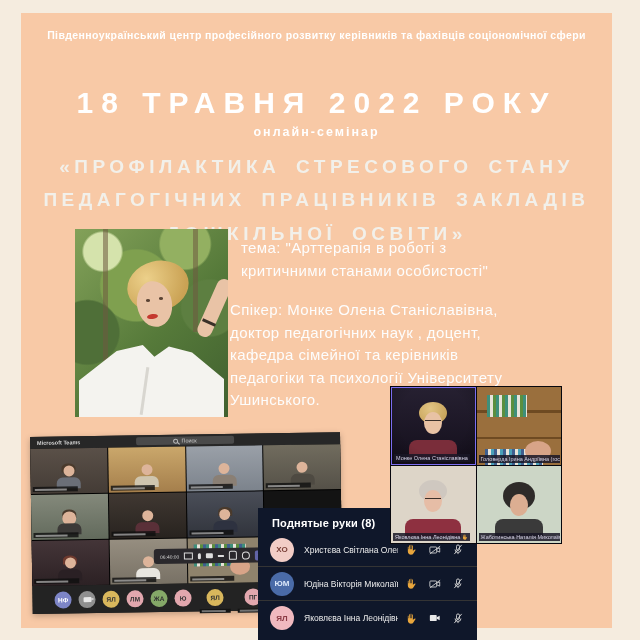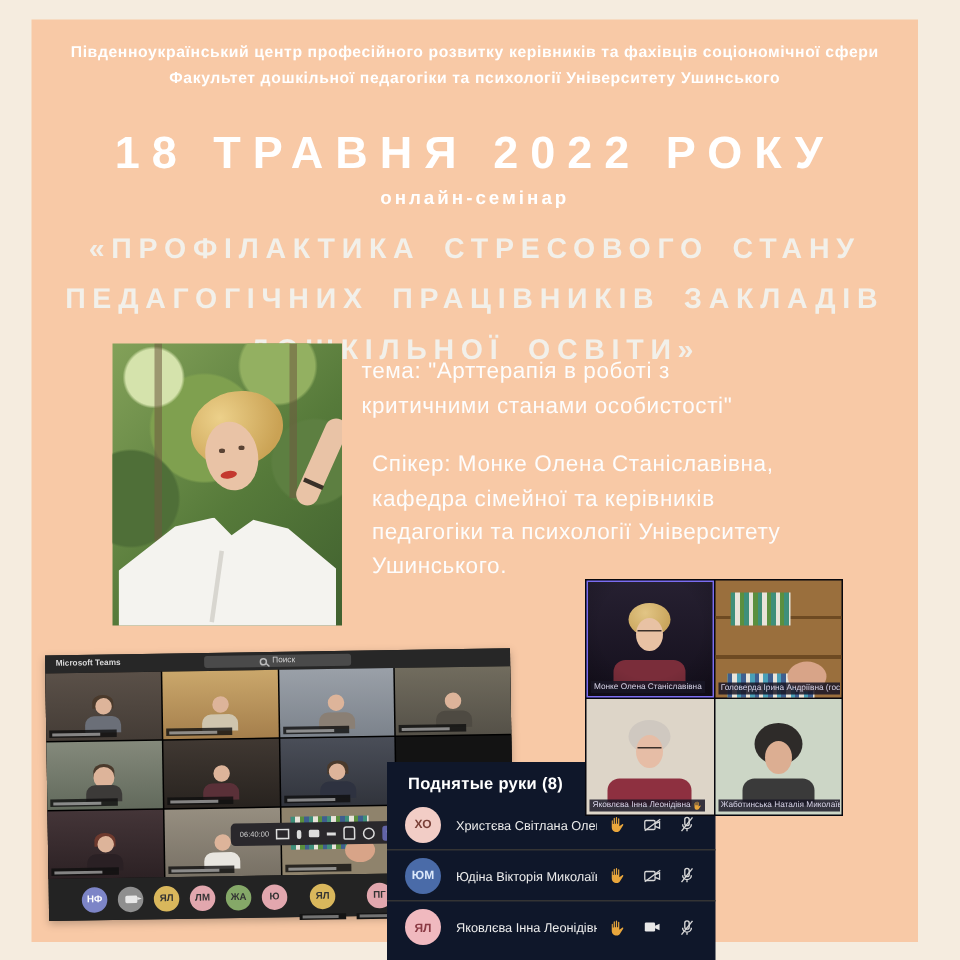--- a/index.html
+++ b/index.html
@@ -17,21 +17,21 @@
   #date{left:21px;top:86px;width:591px;text-align:center;color:#ffffff;
         font-size:30px;font-weight:bold;letter-spacing:8px;}
   #etype{left:21px;top:125px;width:591px;text-align:center;color:#ffffff;
          font-size:12.5px;font-weight:bold;letter-spacing:2px;}
   
   #mtitle{left:41px;top:150px;width:551px;text-align:center;color:#f2f0ea;
           font-size:19px;font-weight:bold;letter-spacing:4.5px;line-height:1.75;word-spacing:6px;}
 
   
   #topic{left:241px;top:236px;width:340px;color:#fdfdfd;font-size:15px;line-height:1.55;letter-spacing:.4px;}
-  #speaker{left:248px;top:299px;width:345px;color:#fdfdfd;font-size:15px;line-height:1.5;letter-spacing:.4px;}
+  #speaker{left:230px;top:299px;width:345px;color:#fdfdfd;font-size:15px;line-height:1.5;letter-spacing:.4px;}
 
   
   #photo{left:75px;top:229px;width:153px;height:188px;overflow:hidden;
     background:
       radial-gradient(circle at 18% 12%, #d5e3ac 0 9%, rgba(0,0,0,0) 10%),
       radial-gradient(circle at 72% 8%, #93b061 0 12%, rgba(0,0,0,0) 13%),
       radial-gradient(circle at 8% 55%, #4f6f38 0 18%, rgba(0,0,0,0) 19%),
       radial-gradient(circle at 88% 42%, #5d7f41 0 16%, rgba(0,0,0,0) 17%),
       radial-gradient(circle at 40% 30%, #7fa04f 0 22%, rgba(0,0,0,0) 23%),
       linear-gradient(135deg,#83a159,#567a3a 55%,#40602f);}
@@ -141,39 +141,39 @@
 </style>
 </head>
 <body>
 
 <div id="poster">
 
   <div id="peach" class="abs"></div>
 
   <div id="org" class="abs">
     <div>Південноукраїнський центр професійного розвитку керівників та фахівців соціономічної сфери</div>
-    <div>Факультет дошкільної педагогіки та психології Університету Ушинського</div>
   </div>
 
   <div id="date" class="abs">18 ТРАВНЯ 2022 РОКУ</div>
   <div id="etype" class="abs">онлайн-семінар</div>
 
   <div id="mtitle" class="abs">
     <div>«ПРОФІЛАКТИКА СТРЕСОВОГО СТАНУ</div>
     <div>ПЕДАГОГІЧНИХ ПРАЦІВНИКІВ ЗАКЛАДІВ</div>
     <div>ДОШКІЛЬНОЇ ОСВІТИ»</div>
   </div>
 
   <div id="topic" class="abs">
     <div>тема: "Арттерапія в роботі з</div>
     <div>критичними станами особистості"</div>
   </div>
 
   <div id="speaker" class="abs">
     <div>Спікер: Монке Олена Станіславівна,</div>
+    <div>доктор педагогічних наук , доцент,</div>
     <div>кафедра сімейної та керівників</div>
     <div>педагогіки та психології Університету</div>
     <div>Ушинського.</div>
   </div>
 
   <div id="photo" class="abs">
     <div class="trunk" id="trunk1"></div>
     <div class="trunk" id="trunk2"></div>
     <div id="arm"></div>
     <div id="bracelet"></div>

